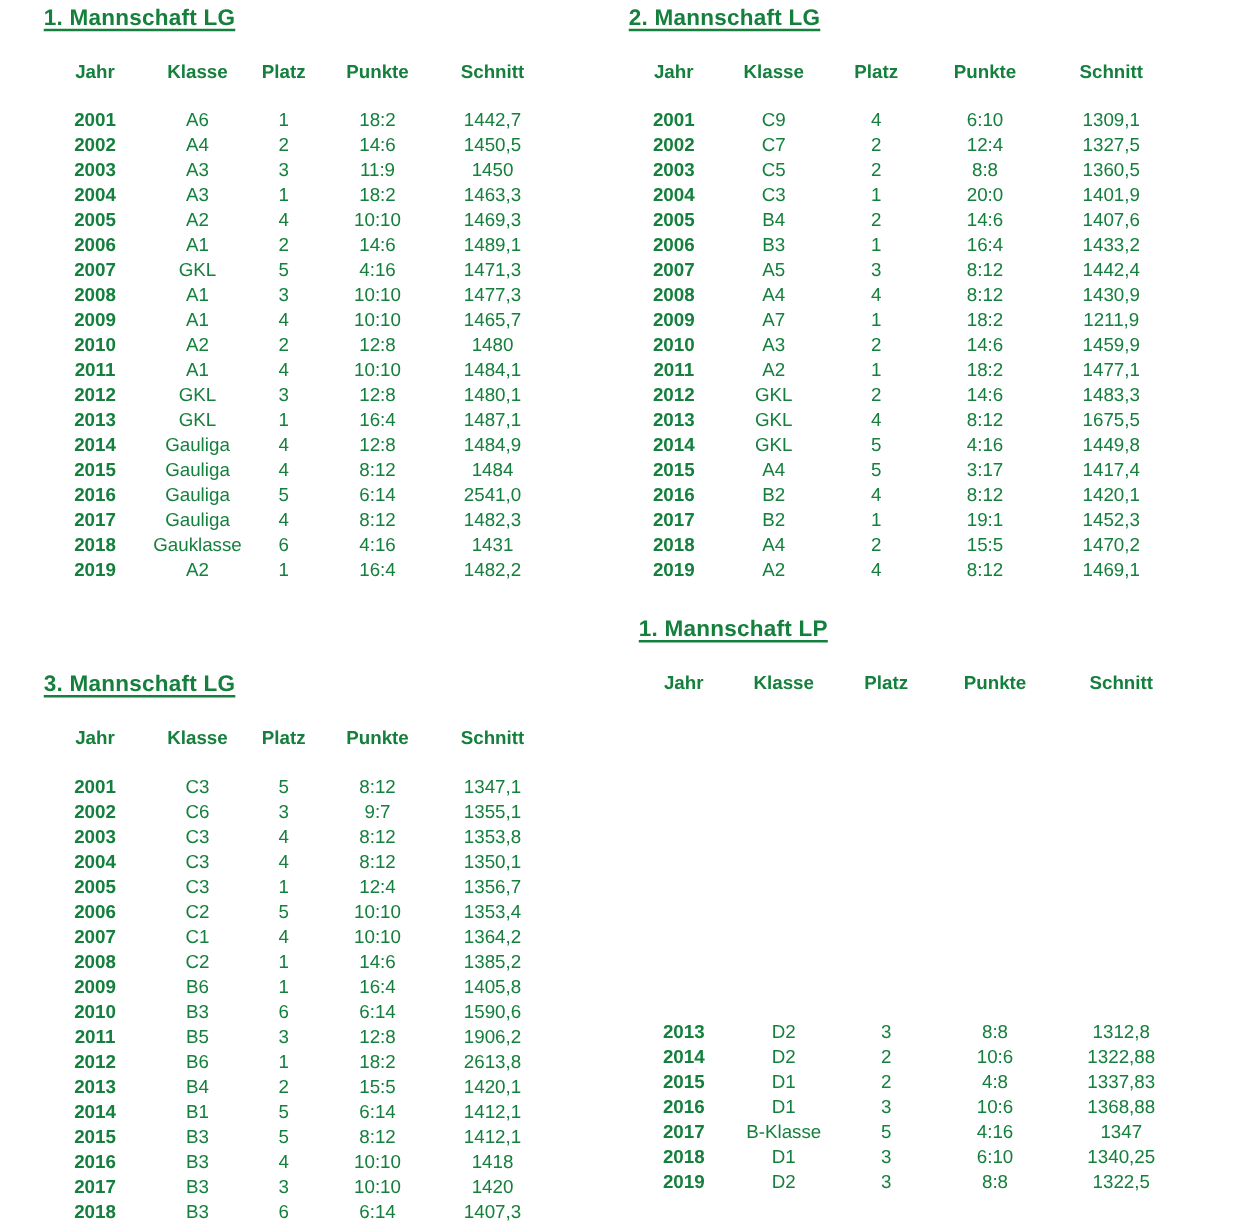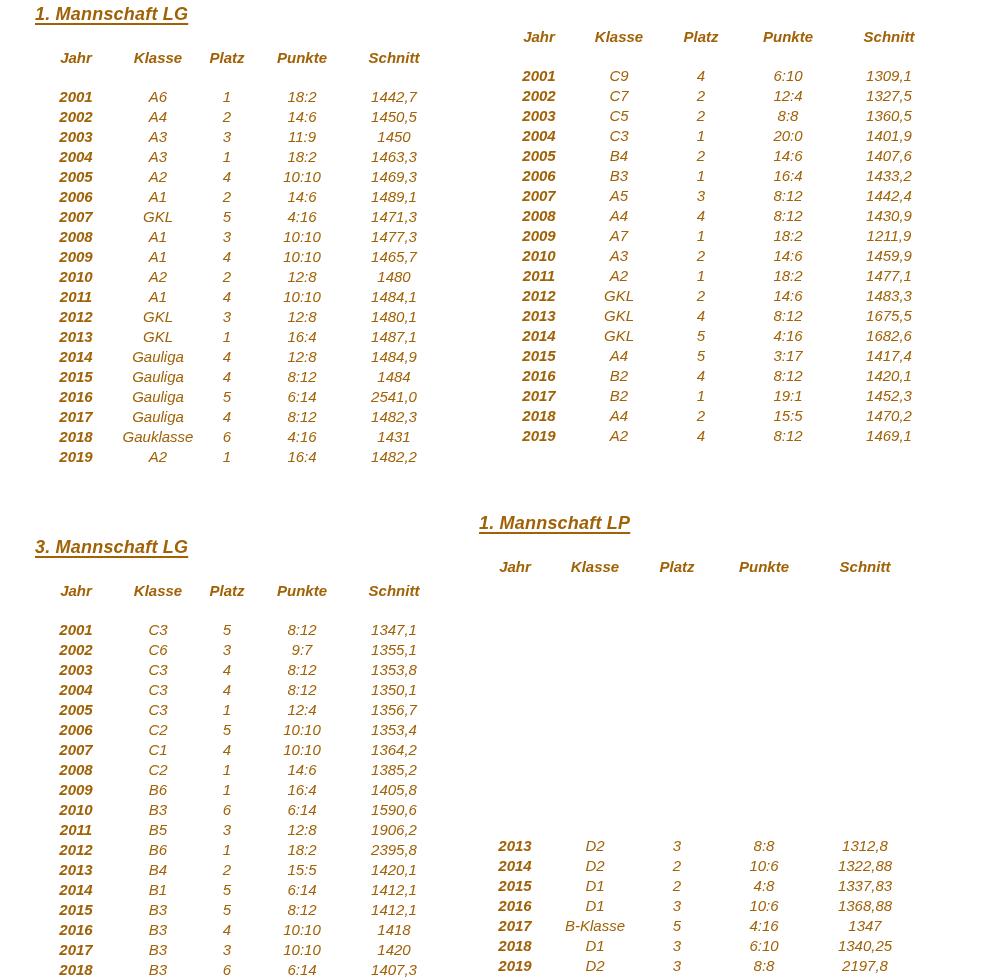--- a/index.html
+++ b/index.html
@@ -5,32 +5,31 @@
   html, body {
     margin: 0;
     padding: 0;
     background: #ffffff;
   }
   .page {
     position: relative;
     width: 1000px;
     height: 978px;
     background: #ffffff;
-    color: #a16207;
+    color: #15803d;
     font-family: "Liberation Sans", sans-serif;
     overflow: hidden;
-    font-style: italic;
   }
   .tbl-section {
     position: absolute;
   }
   .pos-tl { left: 35px;  top: 4px;   }
   .pos-tr { left: 498px; top: 4px;   }
   .pos-bl { left: 35px;  top: 493px; margin-top: 44px; }
-  .pos-br { left: 474px; top: 493px; margin-top: 20px; }
+  .pos-br { left: 506px; top: 493px; }
 
   .tbl-title {
     margin: 0;
     font-size: 18px;
     font-weight: bold;
     line-height: 21px;
     letter-spacing: 0.2px;
     text-decoration: underline;
     text-decoration-thickness: 2px;
     text-underline-offset: 3px;
@@ -230,20 +229,21 @@
             <td>A2</td>
             <td>1</td>
             <td>16:4</td>
             <td>1482,2</td>
           </tr>
         </tbody>
     </table>
   </section>
 
   <section class="tbl-section pos-tr side-right">
+    <h2 class="tbl-title">2. Mannschaft LG</h2>
     <table class="stats">
       <colgroup>
         <col class="c1">
           <col class="c2">
           <col class="c3">
           <col class="c4">
           <col class="c5">
       </colgroup>
       <thead>
           <tr>
@@ -347,21 +347,21 @@
             <td>GKL</td>
             <td>4</td>
             <td>8:12</td>
             <td>1675,5</td>
           </tr>
           <tr>
             <td class="year">2014</td>
             <td>GKL</td>
             <td>5</td>
             <td>4:16</td>
-            <td>1682,6</td>
+            <td>1449,8</td>
           </tr>
           <tr>
             <td class="year">2015</td>
             <td>A4</td>
             <td>5</td>
             <td>3:17</td>
             <td>1417,4</td>
           </tr>
           <tr>
             <td class="year">2016</td>
@@ -493,21 +493,21 @@
             <td>B5</td>
             <td>3</td>
             <td>12:8</td>
             <td>1906,2</td>
           </tr>
           <tr>
             <td class="year">2012</td>
             <td>B6</td>
             <td>1</td>
             <td>18:2</td>
-            <td>2395,8</td>
+            <td>2613,8</td>
           </tr>
           <tr>
             <td class="year">2013</td>
             <td>B4</td>
             <td>2</td>
             <td>15:5</td>
             <td>1420,1</td>
           </tr>
           <tr>
             <td class="year">2014</td>
@@ -654,19 +654,19 @@
             <td>D1</td>
             <td>3</td>
             <td>6:10</td>
             <td>1340,25</td>
           </tr>
           <tr>
             <td class="year">2019</td>
             <td>D2</td>
             <td>3</td>
             <td>8:8</td>
-            <td>2197,8</td>
+            <td>1322,5</td>
           </tr>
         </tbody>
     </table>
   </section>
 
 </div>
 
 </body></html>

